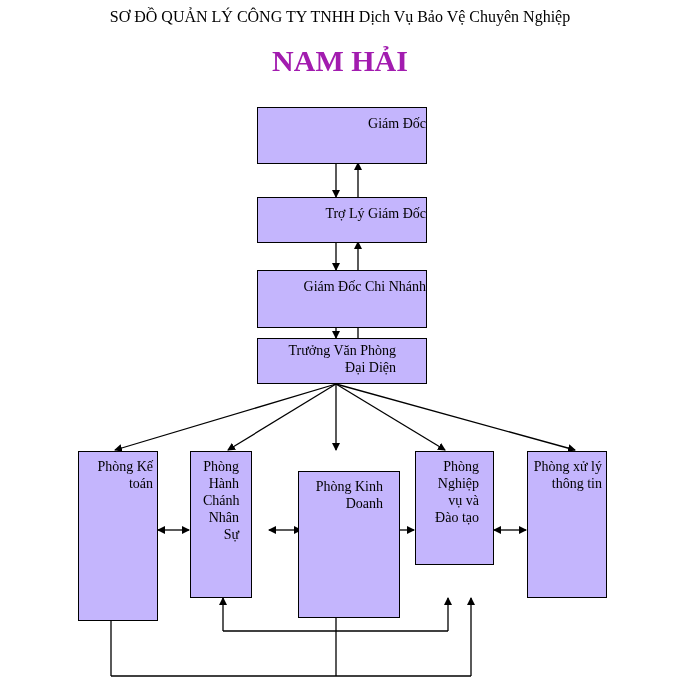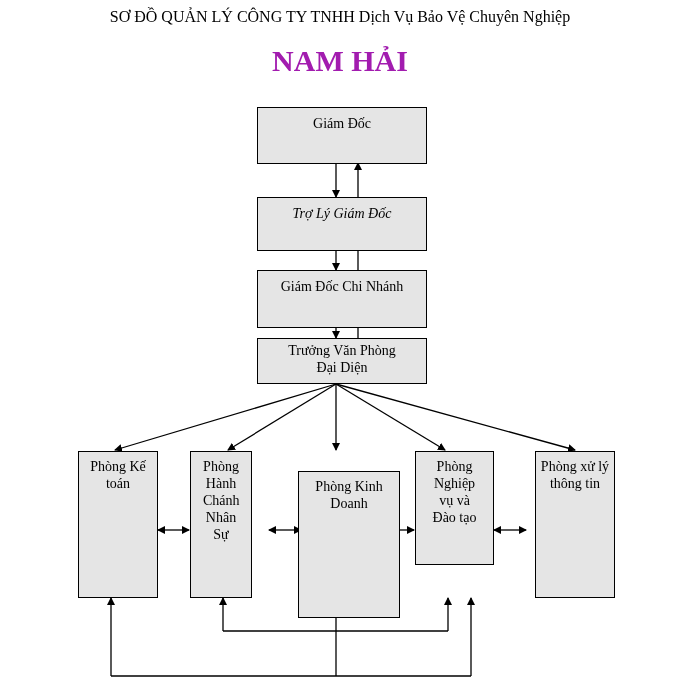--- a/index.html
+++ b/index.html
@@ -4,21 +4,21 @@
   <style>
     html, body { margin: 0; padding: 0; background: #ffffff; }
     body { width: 680px; height: 681px; position: relative; overflow: hidden;
            font-family: "Liberation Serif", serif; color: #000; }
     .title { position: absolute; left: 0; width: 680px; top: 8px; text-align: center;
              font-weight: normal; font-size: 16px; }
     .company { position: absolute; left: 0; width: 680px; top: 44px; text-align: center;
                font-weight: bold; font-size: 30px; color: #a21caf; }
     svg { position: absolute; left: 0; top: 0; }
     .box { position: absolute; box-sizing: border-box; border: 1.3px solid #000;
-           background: #e5e5e5; text-align: center; font-size: 14px; line-height: 17px; }
+           background: #c4b5fd; text-align: right; font-size: 14px; line-height: 17px; }
     .box span { display: block; padding-top: 7px; }
     .col span { padding: 6px 4px 0 4px; }
   </style>
 </head>
 <body>
 
 <div class="title">SƠ ĐỒ QUẢN LÝ CÔNG TY TNHH Dịch Vụ Bảo Vệ Chuyên Nghiệp</div>
 <div class="company">NAM HẢI</div>
 
 <svg width="680" height="681">
@@ -56,37 +56,37 @@
     <polyline points="111,676 471,676"></polyline>
     <line x1="111" y1="676" x2="111" y2="598" marker-end="url(#ah)"></line>
     <line x1="336" y1="676" x2="336" y2="598" marker-end="url(#ah)"></line>
     <line x1="471" y1="676" x2="471" y2="598" marker-end="url(#ah)"></line>
   </g>
 </svg>
 
 <div class="box" style="left:257px;top:107px;width:170px;height:57px;">
   <span>Giám Đốc</span>
 </div>
-<div class="box" style="left:257px;top:197px;width:170px;height:54px;font-style:italic;">
+<div class="box" style="left:257px;top:197px;width:170px;height:46px;">
   <span>Trợ Lý Giám Đốc</span>
 </div>
 <div class="box" style="left:257px;top:270px;width:170px;height:58px;">
   <span>Giám Đốc Chi Nhánh</span>
 </div>
 <div class="box" style="left:257px;top:338px;width:170px;height:46px;">
   <span style="padding:3px 30px 0 30px;">Trưởng Văn Phòng Đại Diện</span>
 </div>
 
-<div class="box col" style="left:78px;top:451px;width:80px;height:147px;">
+<div class="box col" style="left:78px;top:451px;width:80px;height:170px;">
   <span>Phòng Kế toán</span>
 </div>
 <div class="box col" style="left:190px;top:451px;width:62px;height:147px;">
   <span style="padding-left:12px;padding-right:12px;">Phòng Hành Chánh Nhân Sự</span>
 </div>
 <div class="box col" style="left:298px;top:451px;width:102px;height:147px;margin-top:20px;">
   <span style="padding-left:16px;padding-right:16px;">Phòng Kinh Doanh</span>
 </div>
 <div class="box col" style="left:415px;top:451px;width:79px;height:114px;">
   <span style="padding-left:14px;padding-right:14px;">Phòng Nghiệp vụ và Đào tạo</span>
 </div>
-<div class="box col" style="left:527px;top:451px;width:80px;height:147px;margin-left:8px;">
+<div class="box col" style="left:527px;top:451px;width:80px;height:147px;">
   <span>Phòng xử lý thông tin</span>
 </div>
 
 </body></html>

